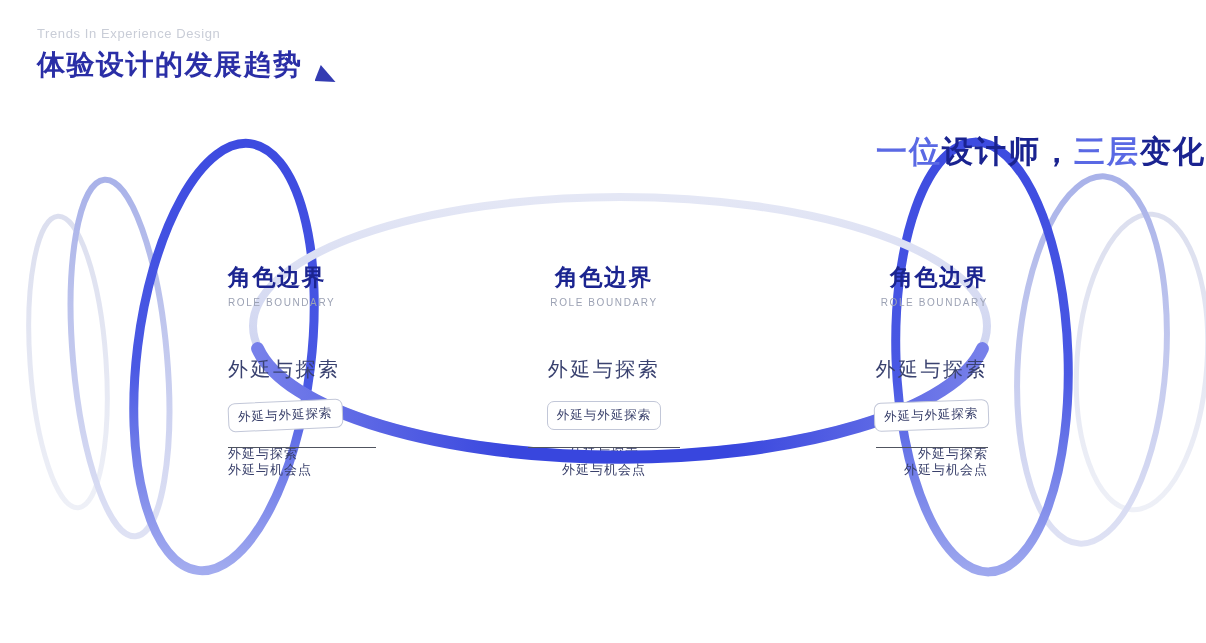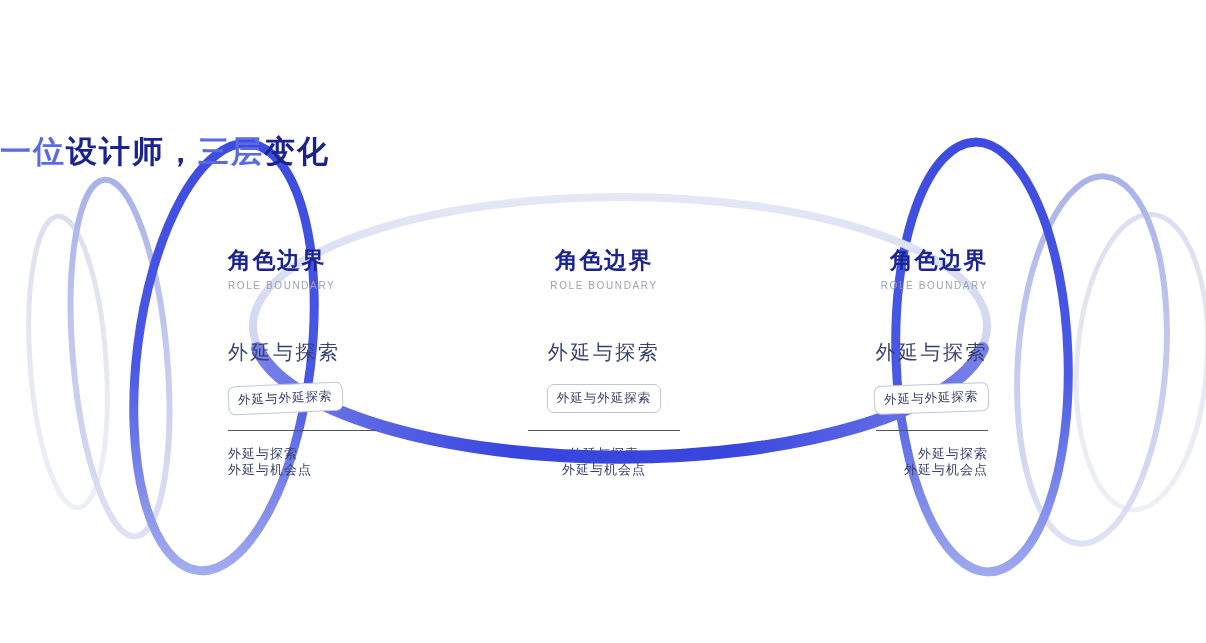--- a/index.html
+++ b/index.html
@@ -18,28 +18,28 @@
   .page-title {
     margin:0; font-size:28px; font-weight:bold; color:#2a2ea6; letter-spacing:1.5px;
   }
   .pointer {
     display:inline-block; width:21px; height:17px; margin:0 0 2px 12px;
     background:#333bb2; clip-path:polygon(30% 0%, 100% 100%, 0% 94%);
   }
 
   
   .subtitle {
-    position:absolute; left:0; top:131px; width:100%; text-align:left; z-index:3;
+    position:absolute; left:0; top:131px; width:100%; text-align:right; z-index:3;
     font-size:31px; font-weight:bold; letter-spacing:2px; margin:0;
   }
   .subtitle .em   { color:#5a69e4; }
   .subtitle .dark { color:#1a2390; }
 
   
-  .col { position:absolute; top:247px; width:172px; z-index:3; }
+  .col { position:absolute; top:264px; width:172px; z-index:3; }
   .col-left   { left:228px; text-align:left; }
   .col-center { left:518px; text-align:center; }
   .col-right  { left:816px; text-align:right; }
 
   .col .heading {
     font-size:23px; font-weight:bold; color:#1b2490; letter-spacing:1.5px; line-height:26px;
   }
   .col .subheading {
     font-size:10px; color:#9ca2b4; letter-spacing:1.6px; margin-top:5px; line-height:15px;
   }
@@ -101,20 +101,27 @@
     <ellipse cx="120" cy="358" rx="47" ry="179" fill="none" stroke="url(#gMed)" stroke-width="6" transform="rotate(-5 120 358)"></ellipse>
     <ellipse cx="224" cy="357" rx="87" ry="215" fill="none" stroke="url(#gMainL)" stroke-width="9" transform="rotate(7 224 357)"></ellipse>
 
     <ellipse cx="1142" cy="362" rx="65" ry="148" fill="none" stroke="url(#gFaint)" stroke-width="5" transform="rotate(4 1142 362)"></ellipse>
     <ellipse cx="1092" cy="360" rx="74" ry="184" fill="none" stroke="url(#gMed)" stroke-width="6" transform="rotate(4 1092 360)"></ellipse>
     <ellipse cx="982" cy="357" rx="86" ry="215" fill="none" stroke="url(#gMainR)" stroke-width="9" transform="rotate(-2 982 357)"></ellipse>
 
     <ellipse cx="620" cy="326" rx="367" ry="129" fill="none" stroke="url(#gLightEllipse)" stroke-width="8"></ellipse>
   </svg>
 
+  <header class="page-header">
+    <div class="eyebrow">Trends In Experience Design</div>
+    <div class="title-row">
+      <h1 class="page-title">体验设计的发展趋势</h1>
+      <span class="pointer"></span>
+    </div>
+  </header>
 
   <h2 class="subtitle">
     <span class="em">一位</span><span class="dark">设计师，</span><span class="em">三层</span><span class="dark">变化</span>
   </h2>
 
   <div class="footnote fn-left">
     <div>外延与探索</div>
     <div>外延与机会点</div>
   </div>
   <div class="footnote fn-center">

